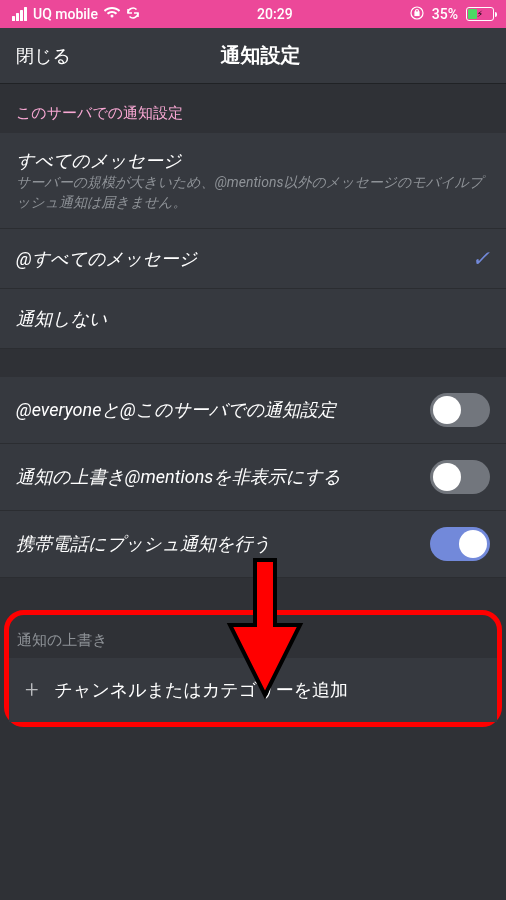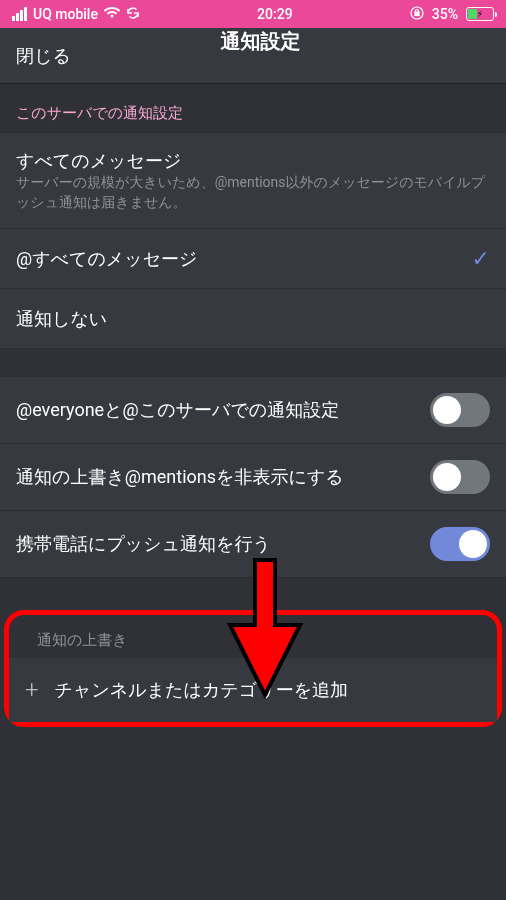--- a/index.html
+++ b/index.html
@@ -33,20 +33,21 @@
     }
     .status-right {
       display: flex;
       align-items: center;
       gap: 8px;
     }
     .header {
       height: 56px;
       background: #36393f;
       display: flex;
+      align-items: center;
       padding: 0 16px;
       border-bottom: 1px solid #202225;
     }
     .close-btn {
       color: #fff;
       font-size: 18px;
       background: none;
       border: none;
       cursor: pointer;
     }
@@ -64,20 +65,21 @@
       font-size: 15px;
     }
     .row {
       background: #36393f;
       padding: 16px;
       border-bottom: 1px solid #2b2d31;
       display: flex;
       justify-content: flex-start;
       align-items: center;
       min-height: 60px;
+      font-style: italic;
     }
     .row-label {
       color: #fff;
       font-size: 18px;
     }
     .row-sublabel {
       color: #8e9297;
       font-size: 14px;
       margin-top: 0;
       line-height: 1.4;
@@ -194,21 +196,21 @@
     }
     .battery-bolt {
       position: absolute;
       left: 50%;
       top: 50%;
       transform: translate(-50%, -50%);
       font-size: 9px;
       color: #000;
     }
     .section-header-inner {
-      padding: 16px 28px 8px;
+      padding: 16px 8px 8px;
       color: #8e9297;
       font-size: 15px;
     }
   </style>
 </head>
 <body>
 
 <div class="status-bar">
   <div class="status-left">
     <span class="signal-bars">

